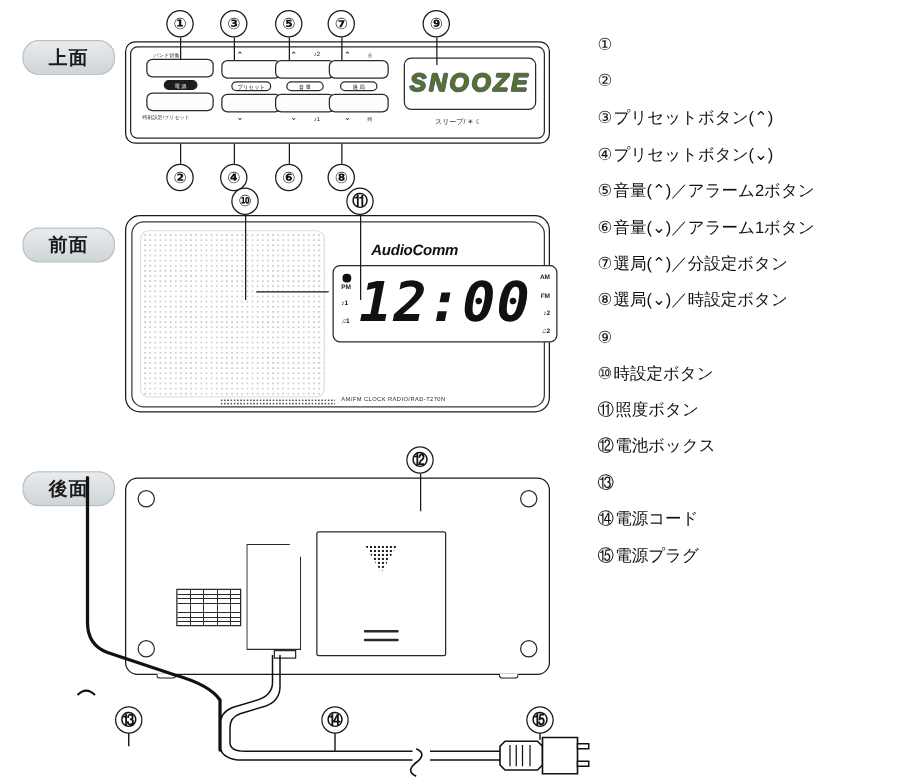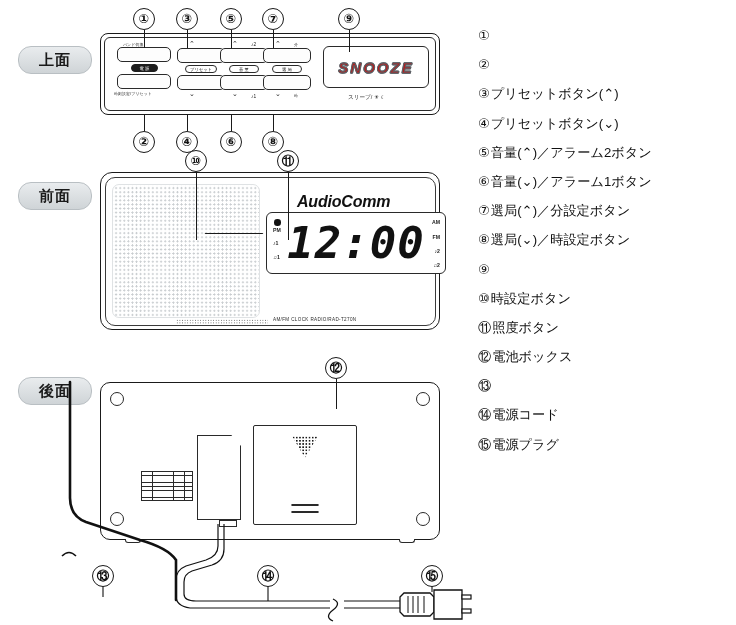--- a/index.html
+++ b/index.html
@@ -61,22 +61,22 @@
     display:flex;align-items:center;justify-content:center;
     white-space:nowrap;box-sizing:border-box;
   }
   .ovallabel.dark{background:#1d1d1d;color:#fff;border-color:#1d1d1d;}
   .arrowlbl{position:absolute;font-size:7px;color:#1a1a1a;white-space:nowrap;}
   .snoozebtn{
     position:absolute;border:1.3px solid #2a2a2a;border-radius:6px;background:#fff;
     display:flex;align-items:center;justify-content:center;box-sizing:border-box;
   }
   .snoozetxt{
-    font-size:15px;font-style:italic;font-weight:bold;letter-spacing:2px;
-    color:#b91c1c;
+    font-size:20px;font-style:italic;font-weight:bold;letter-spacing:2px;
+    color:#4d7c0f;
     -webkit-text-stroke:0.9px #5b6166;
     text-shadow:
       -0.7px 0 #6b7176, 0.7px 0 #6b7176,
        0 -0.7px #6b7176, 0 0.7px #6b7176;
   }
   .sleepnote{position:absolute;font-size:5.6px;color:#1a1a1a;white-space:nowrap;}
 
   
   #frontview{left:100px;top:172px;width:340px;height:158px;border-radius:12px;}
   #frontview .inner{
@@ -92,21 +92,21 @@
   }
   #grille:after{
     content:"";position:absolute;right:14px;top:48px;
     width:58px;height:46px;
     border-top:1.2px solid #1a1a1a;
     transform:skewX(-38deg);
     border-left:none;border-right:none;border-bottom:none;
   }
   #brand{
     position:absolute;left:196px;top:20px;
-    font-size:16px;font-weight:bold;font-style:italic;
+    font-size:12px;font-weight:bold;font-style:italic;
     letter-spacing:-0.2px;color:#111;
   }
   #lcd{
     position:absolute;left:165px;top:39px;width:180px;height:62px;
     border:1.2px solid #2a2a2a;border-radius:6px;background:#fff;box-sizing:border-box;
   }
   .ind{position:absolute;font-size:5.2px;font-weight:bold;color:#1a1a1a;white-space:nowrap;}
   .pmdot{position:absolute;width:6.5px;height:6.5px;border-radius:50%;background:#111;}
   .digits{
     position:absolute;left:0;right:0;top:6px;
@@ -183,21 +183,21 @@
     font-size:13.2px;line-height:15px;
     margin-bottom:14.2px;color:#111;white-space:nowrap;
   }
   .legnum{margin-right:1px;}
 </style>
 </head>
 <body>
 
 <div id="stage">
 
-  <div class="pill" style="left:18px;top:46px;">上面</div>
+  <div class="pill" style="left:18px;top:32px;">上面</div>
   <div class="pill" style="left:18px;top:182px;">前面</div>
   <div class="pill" style="left:18px;top:377px;">後面</div>
 
   <div class="callout" style="left:133px;top:8px;">①</div>
   <div class="lead v" style="left:143.5px;top:30px;height:18px;"></div>
 
   <div class="callout" style="left:176px;top:8px;">③</div>
   <div class="lead v" style="left:186.5px;top:30px;height:18px;"></div>
 
   <div class="callout" style="left:220px;top:8px;">⑤</div>

